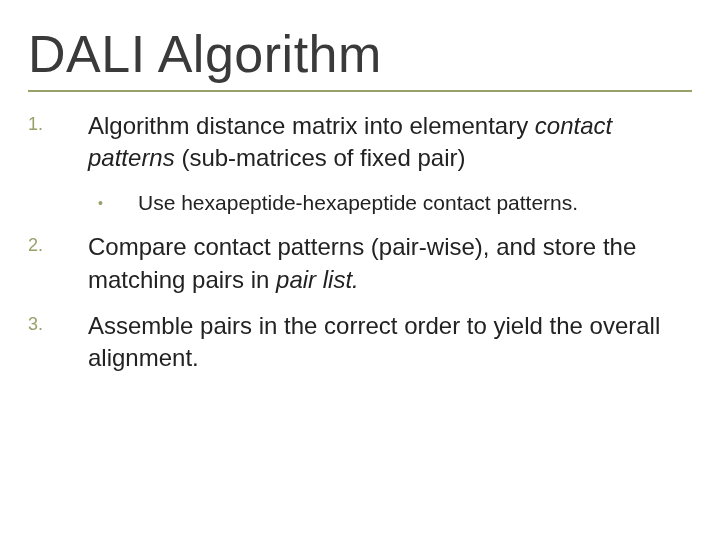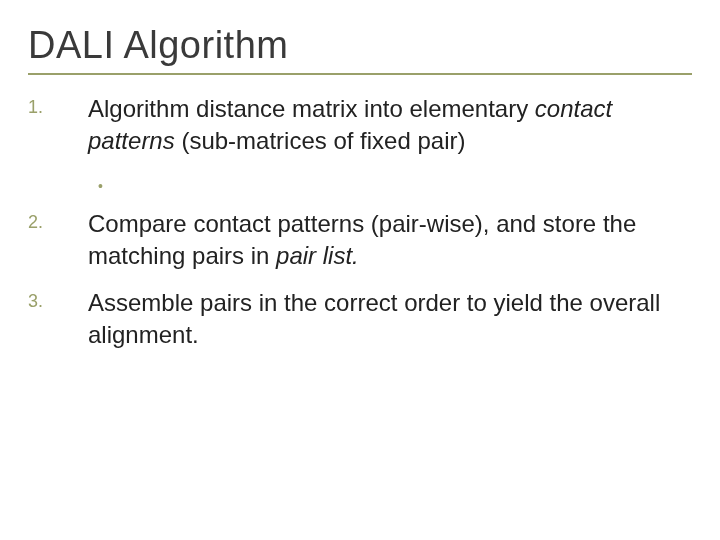--- a/index.html
+++ b/index.html
@@ -17,21 +17,21 @@
     height: 540px;
     padding: 24px 28px 28px 28px;
     position: relative;
   }
   .title-wrap {
     border-bottom: 2px solid #9aa06a;
     padding-bottom: 6px;
     margin-bottom: 18px;
   }
   .title {
-    font-size: 38px;
+    font-size: 52px;
     color: #3a3a3a;
     letter-spacing: 0.5px;
     font-weight: normal;
   }
   .list {
     padding-left: 0;
   }
   .item {
     display: flex;
     align-items: flex-start;
@@ -84,20 +84,21 @@
 
     <div class="item">
       <div class="num">1.</div>
       <div class="body">
         <span>Algorithm distance matrix into elementary </span><span class="italic">contact patterns</span><span> (sub-matrices of fixed pair)</span>
       </div>
     </div>
 
     <div class="sub">
       <div class="bullet">•</div>
+      <div class="sub-body">Use hexapeptide-hexapeptide contact patterns.</div>
     </div>
 
     <div class="item">
       <div class="num">2.</div>
       <div class="body">
         <span>Compare contact patterns (pair-wise), and store the matching pairs in </span><span class="italic">pair list.</span><span></span>
       </div>
     </div>
 
     <div class="item">

